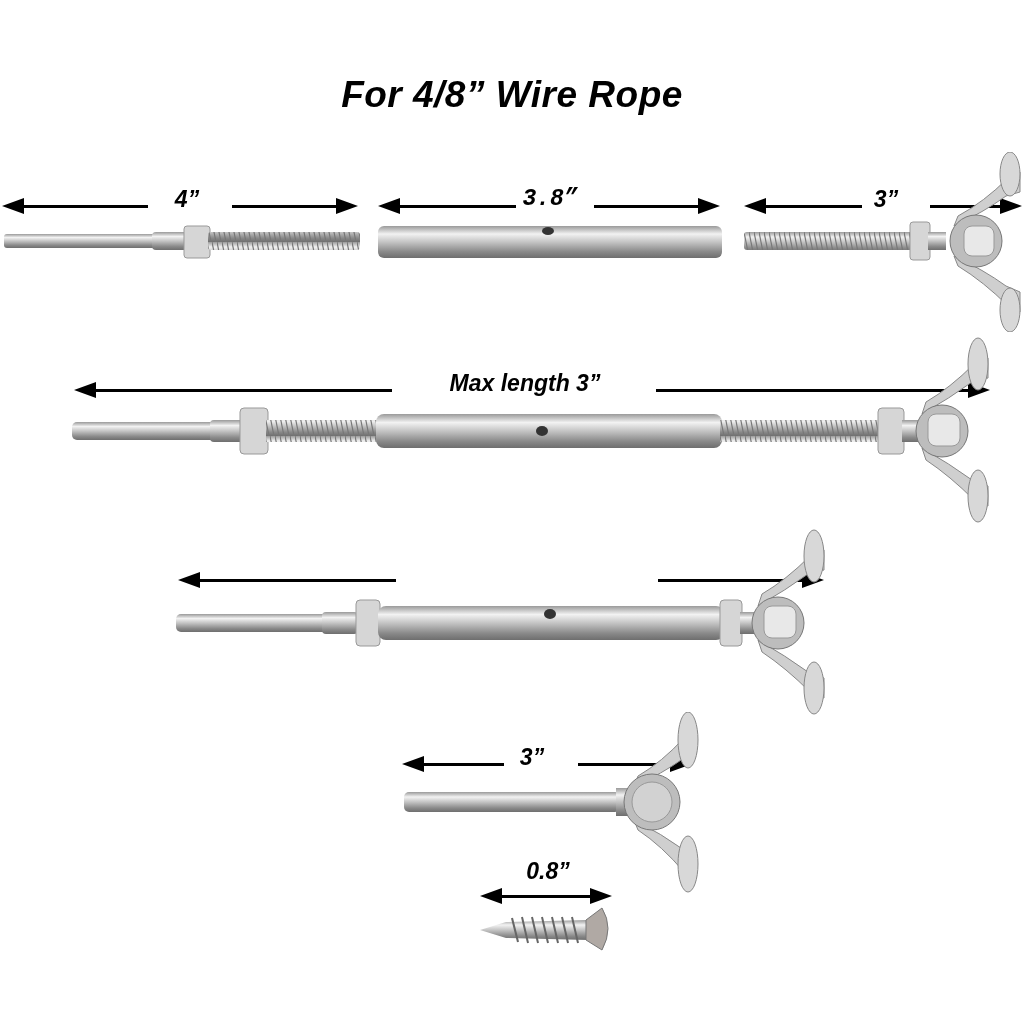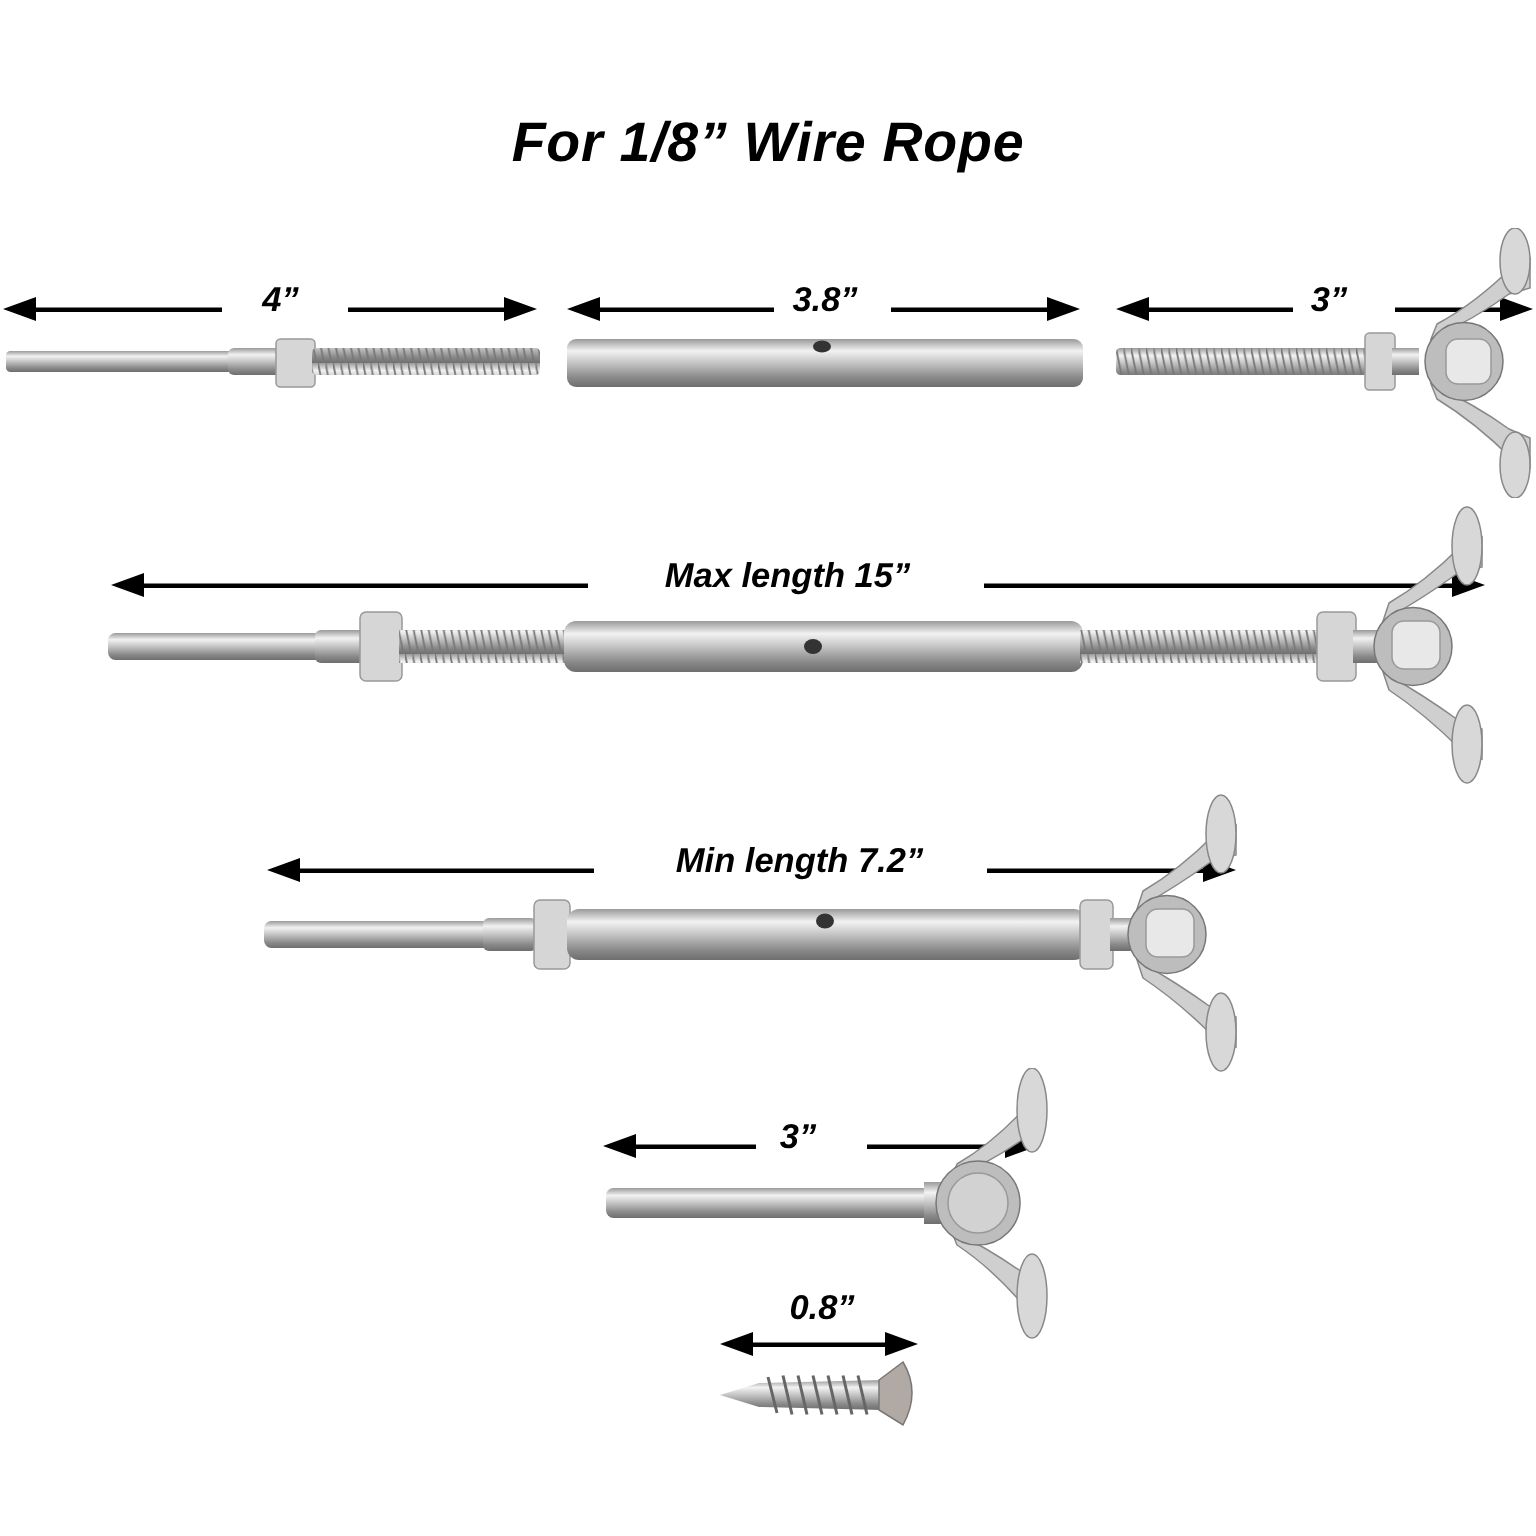--- a/index.html
+++ b/index.html
@@ -25,42 +25,42 @@
       <stop offset="0.8" stop-color="#8a8a8a"></stop>
       <stop offset="1" stop-color="#6e6e6e"></stop>
     </linearGradient>
     <pattern id="thread" width="5" height="20" patternUnits="userSpaceOnUse">
       <rect width="5" height="20" fill="url(#steel)"></rect>
       <line x1="0" y1="0" x2="4" y2="20" stroke="#777" stroke-width="1.2"></line>
     </pattern>
   </defs>
 </svg>
 
-<div class="title">For 1/8” Wire Rope</div>
+<div class="title">For 4/8” Wire Rope</div>
 
 <div class="dim" style="left:2px;top:192px;width:356px;">
   <div class="ah-l"></div>
   <div class="line" style="left:18px;width:128px;"></div>
   <div class="lbl" style="left:160px;width:50px;">4”</div>
   <div class="line" style="left:230px;width:108px;"></div>
   <div class="ah-r"></div>
 </div>
 <div class="part" style="left:2px;top:222px;">
   <svg width="360" height="40">
     <rect x="2" y="12" width="180" height="14" rx="3" fill="url(#steel)"></rect>
     <rect x="150" y="10" width="40" height="18" rx="4" fill="url(#steel)"></rect>
     <rect x="182" y="4" width="26" height="32" rx="3" fill="#d6d6d6" stroke="#999"></rect>
     <rect x="206" y="10" width="152" height="18" rx="3" fill="url(#thread)"></rect>
   </svg>
 </div>
 
 <div class="dim" style="left:378px;top:192px;width:342px;">
   <div class="ah-l"></div>
   <div class="line" style="left:18px;width:120px;"></div>
-  <div class="lbl" style="left:142px;width:60px;">3.8”</div>
+  <div class="lbl" style="left:142px;width:60px;font-family:Liberation Mono, monospace;">3.8”</div>
   <div class="line" style="left:216px;width:108px;"></div>
   <div class="ah-r"></div>
 </div>
 <div class="part" style="left:376px;top:224px;">
   <svg width="348" height="36">
     <rect x="2" y="2" width="344" height="32" rx="6" fill="url(#steel)"></rect>
     <ellipse cx="172" cy="7" rx="6" ry="4" fill="#333"></ellipse>
   </svg>
 </div>
 
@@ -81,21 +81,21 @@
     <ellipse cx="266" cy="22" rx="10" ry="22" fill="#d8d8d8" stroke="#888"></ellipse>
     <ellipse cx="266" cy="158" rx="10" ry="22" fill="#d8d8d8" stroke="#888"></ellipse>
     <circle cx="232" cy="89" r="26" fill="#bdbdbd" stroke="#777"></circle>
     <rect x="220" y="74" width="30" height="30" rx="8" fill="#e8e8e8" stroke="#999"></rect>
   </svg>
 </div>
 
 <div class="dim" style="left:74px;top:376px;width:916px;">
   <div class="ah-l"></div>
   <div class="line" style="left:18px;width:300px;"></div>
-  <div class="lbl" style="left:336px;width:230px;">Max length 15”</div>
+  <div class="lbl" style="left:336px;width:230px;">Max length 3”</div>
   <div class="line" style="left:582px;width:316px;"></div>
   <div class="ah-r"></div>
 </div>
 <div class="part" style="left:70px;top:336px;">
   <svg width="930" height="190">
     <rect x="2" y="86" width="170" height="18" rx="5" fill="url(#steel)"></rect>
     <rect x="140" y="84" width="36" height="22" rx="4" fill="url(#steel)"></rect>
     <rect x="170" y="72" width="28" height="46" rx="4" fill="#d6d6d6" stroke="#999"></rect>
     <rect x="196" y="84" width="112" height="22" fill="url(#thread)"></rect>
     <rect x="306" y="78" width="346" height="34" rx="8" fill="url(#steel)"></rect>
@@ -108,21 +108,20 @@
     <ellipse cx="908" cy="28" rx="10" ry="26" fill="#d8d8d8" stroke="#888"></ellipse>
     <ellipse cx="908" cy="160" rx="10" ry="26" fill="#d8d8d8" stroke="#888"></ellipse>
     <circle cx="872" cy="95" r="26" fill="#bdbdbd" stroke="#777"></circle>
     <rect x="858" y="78" width="32" height="32" rx="8" fill="#e8e8e8" stroke="#999"></rect>
   </svg>
 </div>
 
 <div class="dim" style="left:178px;top:566px;width:646px;">
   <div class="ah-l"></div>
   <div class="line" style="left:18px;width:200px;"></div>
-  <div class="lbl" style="left:236px;width:238px;">Min length 7.2”</div>
   <div class="line" style="left:480px;width:150px;"></div>
   <div class="ah-r"></div>
 </div>
 <div class="part" style="left:172px;top:528px;">
   <svg width="670" height="190">
     <rect x="4" y="86" width="160" height="18" rx="5" fill="url(#steel)"></rect>
     <rect x="150" y="84" width="36" height="22" rx="4" fill="url(#steel)"></rect>
     <rect x="184" y="72" width="24" height="46" rx="4" fill="#d6d6d6" stroke="#999"></rect>
     <rect x="206" y="78" width="346" height="34" rx="8" fill="url(#steel)"></rect>
     <ellipse cx="378" cy="86" rx="6" ry="5" fill="#333"></ellipse>

